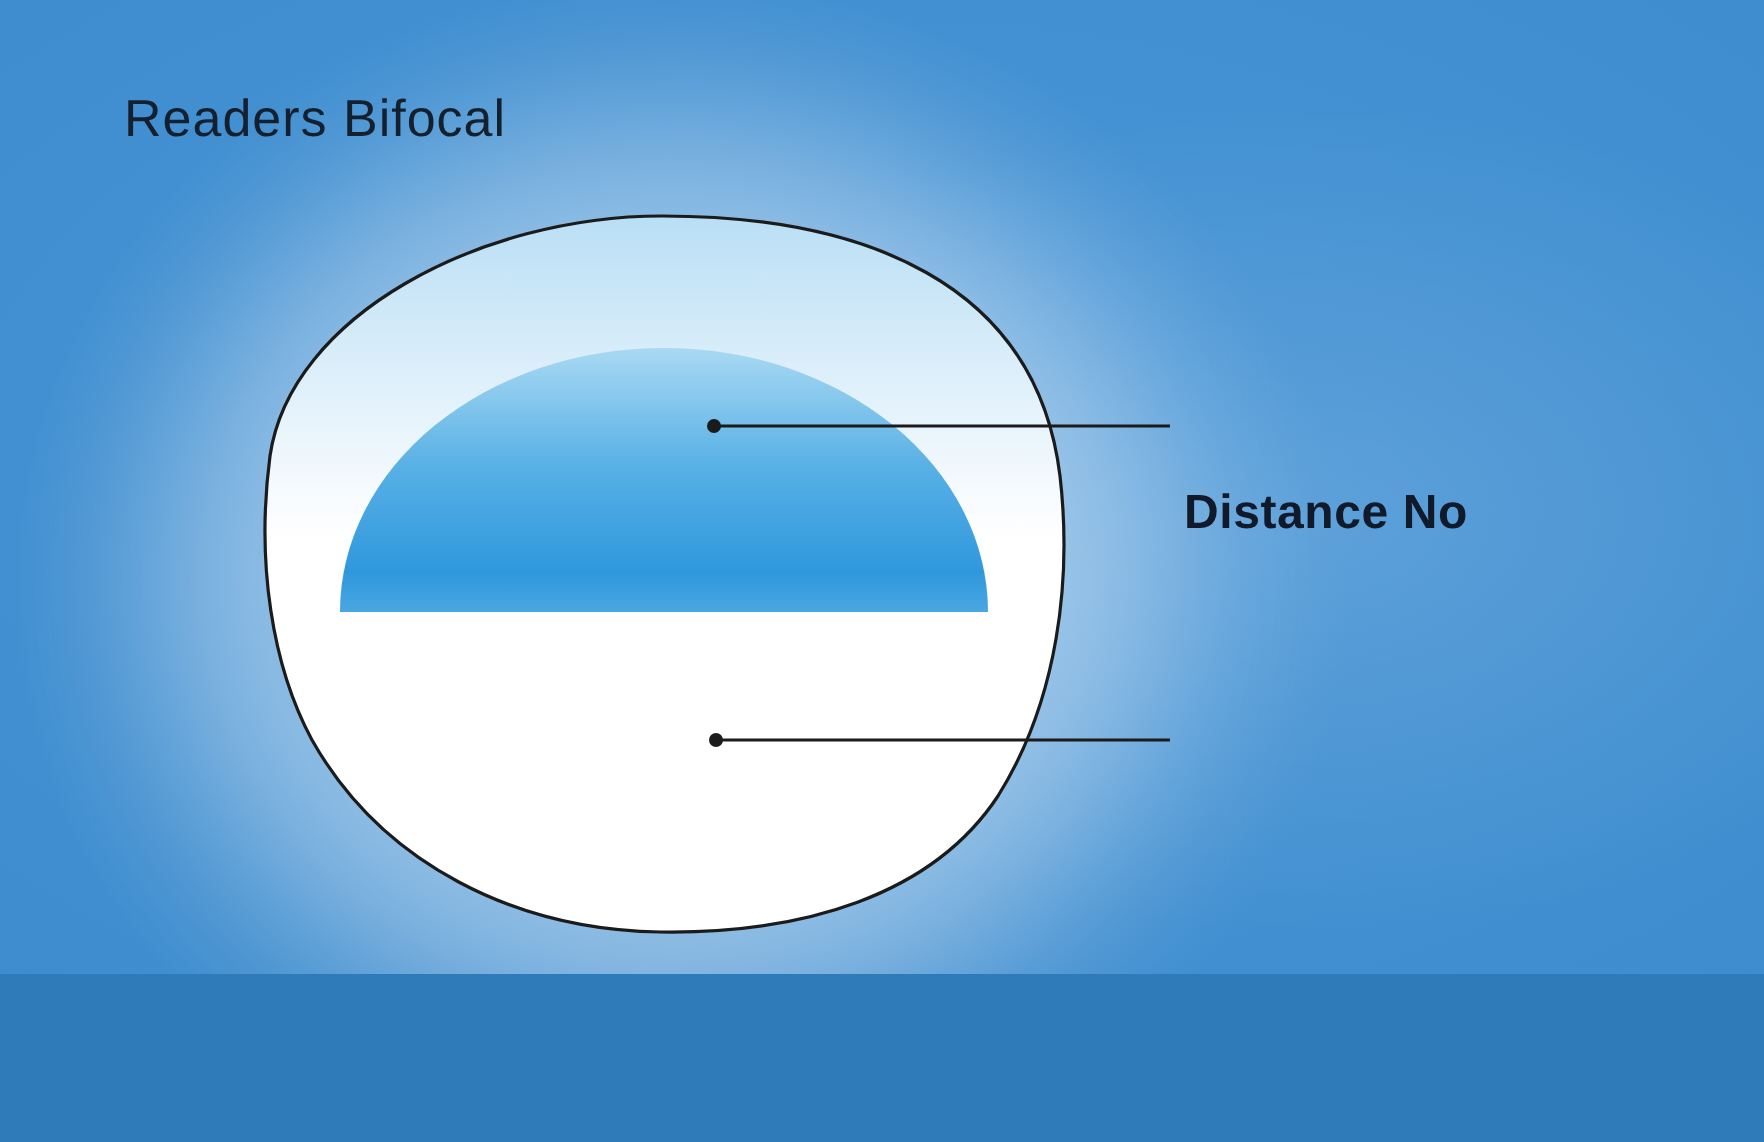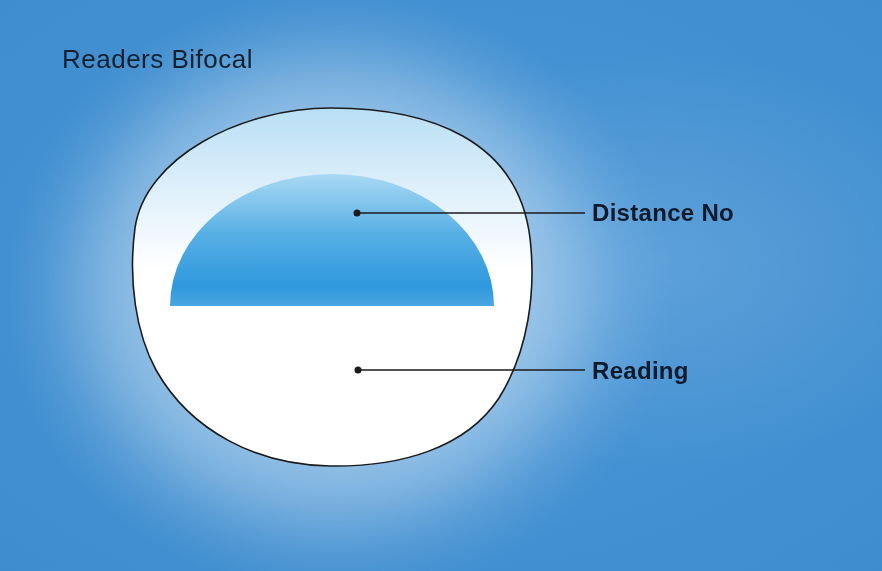--- a/index.html
+++ b/index.html
@@ -4,21 +4,21 @@
 <style>
   html, body {
     margin: 0;
     padding: 0;
     background: #2f7ab8;
     font-family: "Liberation Sans", sans-serif;
   }
   .stage {
     position: relative;
     width: 882px;
-    height: 571px;
+    height: 487px;
     overflow: hidden;
     background:
       radial-gradient(430px 390px at 340px 295px, rgba(255,255,255,0.38) 0%, rgba(255,255,255,0.10) 55%, rgba(255,255,255,0) 78%),
       radial-gradient(480px 300px at 660px 260px, rgba(255,255,255,0.12) 0%, rgba(255,255,255,0) 70%),
       radial-gradient(140% 140% at 50% 48%, #4a97d8 0%, #3e8ccd 55%, #3382c2 100%);
   }
   svg.art {
     position: absolute;
     left: 0; top: 0;
     width: 882px;
@@ -38,21 +38,21 @@
   .label {
     position: absolute;
     left: 592px;
     color: #101a2b;
     font-size: 24px;
     font-weight: 700;
     line-height: 34px;
     letter-spacing: 0.3px;
     white-space: nowrap;
   }
-  .label span { display: block; }
+  .label span { display: block; margin-top: 44px; }
   .label.distance { top: 196px; }
   .label.reading  { top: 354px; }
 </style>
 </head>
 <body>
 
 <div class="stage">
 
   <svg class="art" viewBox="0 0 882 571" aria-hidden="true">
     <defs>
@@ -91,17 +91,14 @@
     <line x1="358" y1="370" x2="585" y2="370" stroke="#1b1b1b" stroke-width="1.6"></line>
     <circle cx="358" cy="370" r="3.5" fill="#1b1b1b"></circle>
   </svg>
 
   <h1 class="title">Readers Bifocal</h1>
 
   <div class="label distance">
     <span>Distance No</span>
   </div>
 
-  <div class="label reading">
-    <span>Reading</span>
-  </div>
 
 </div>
 
 </body></html>

